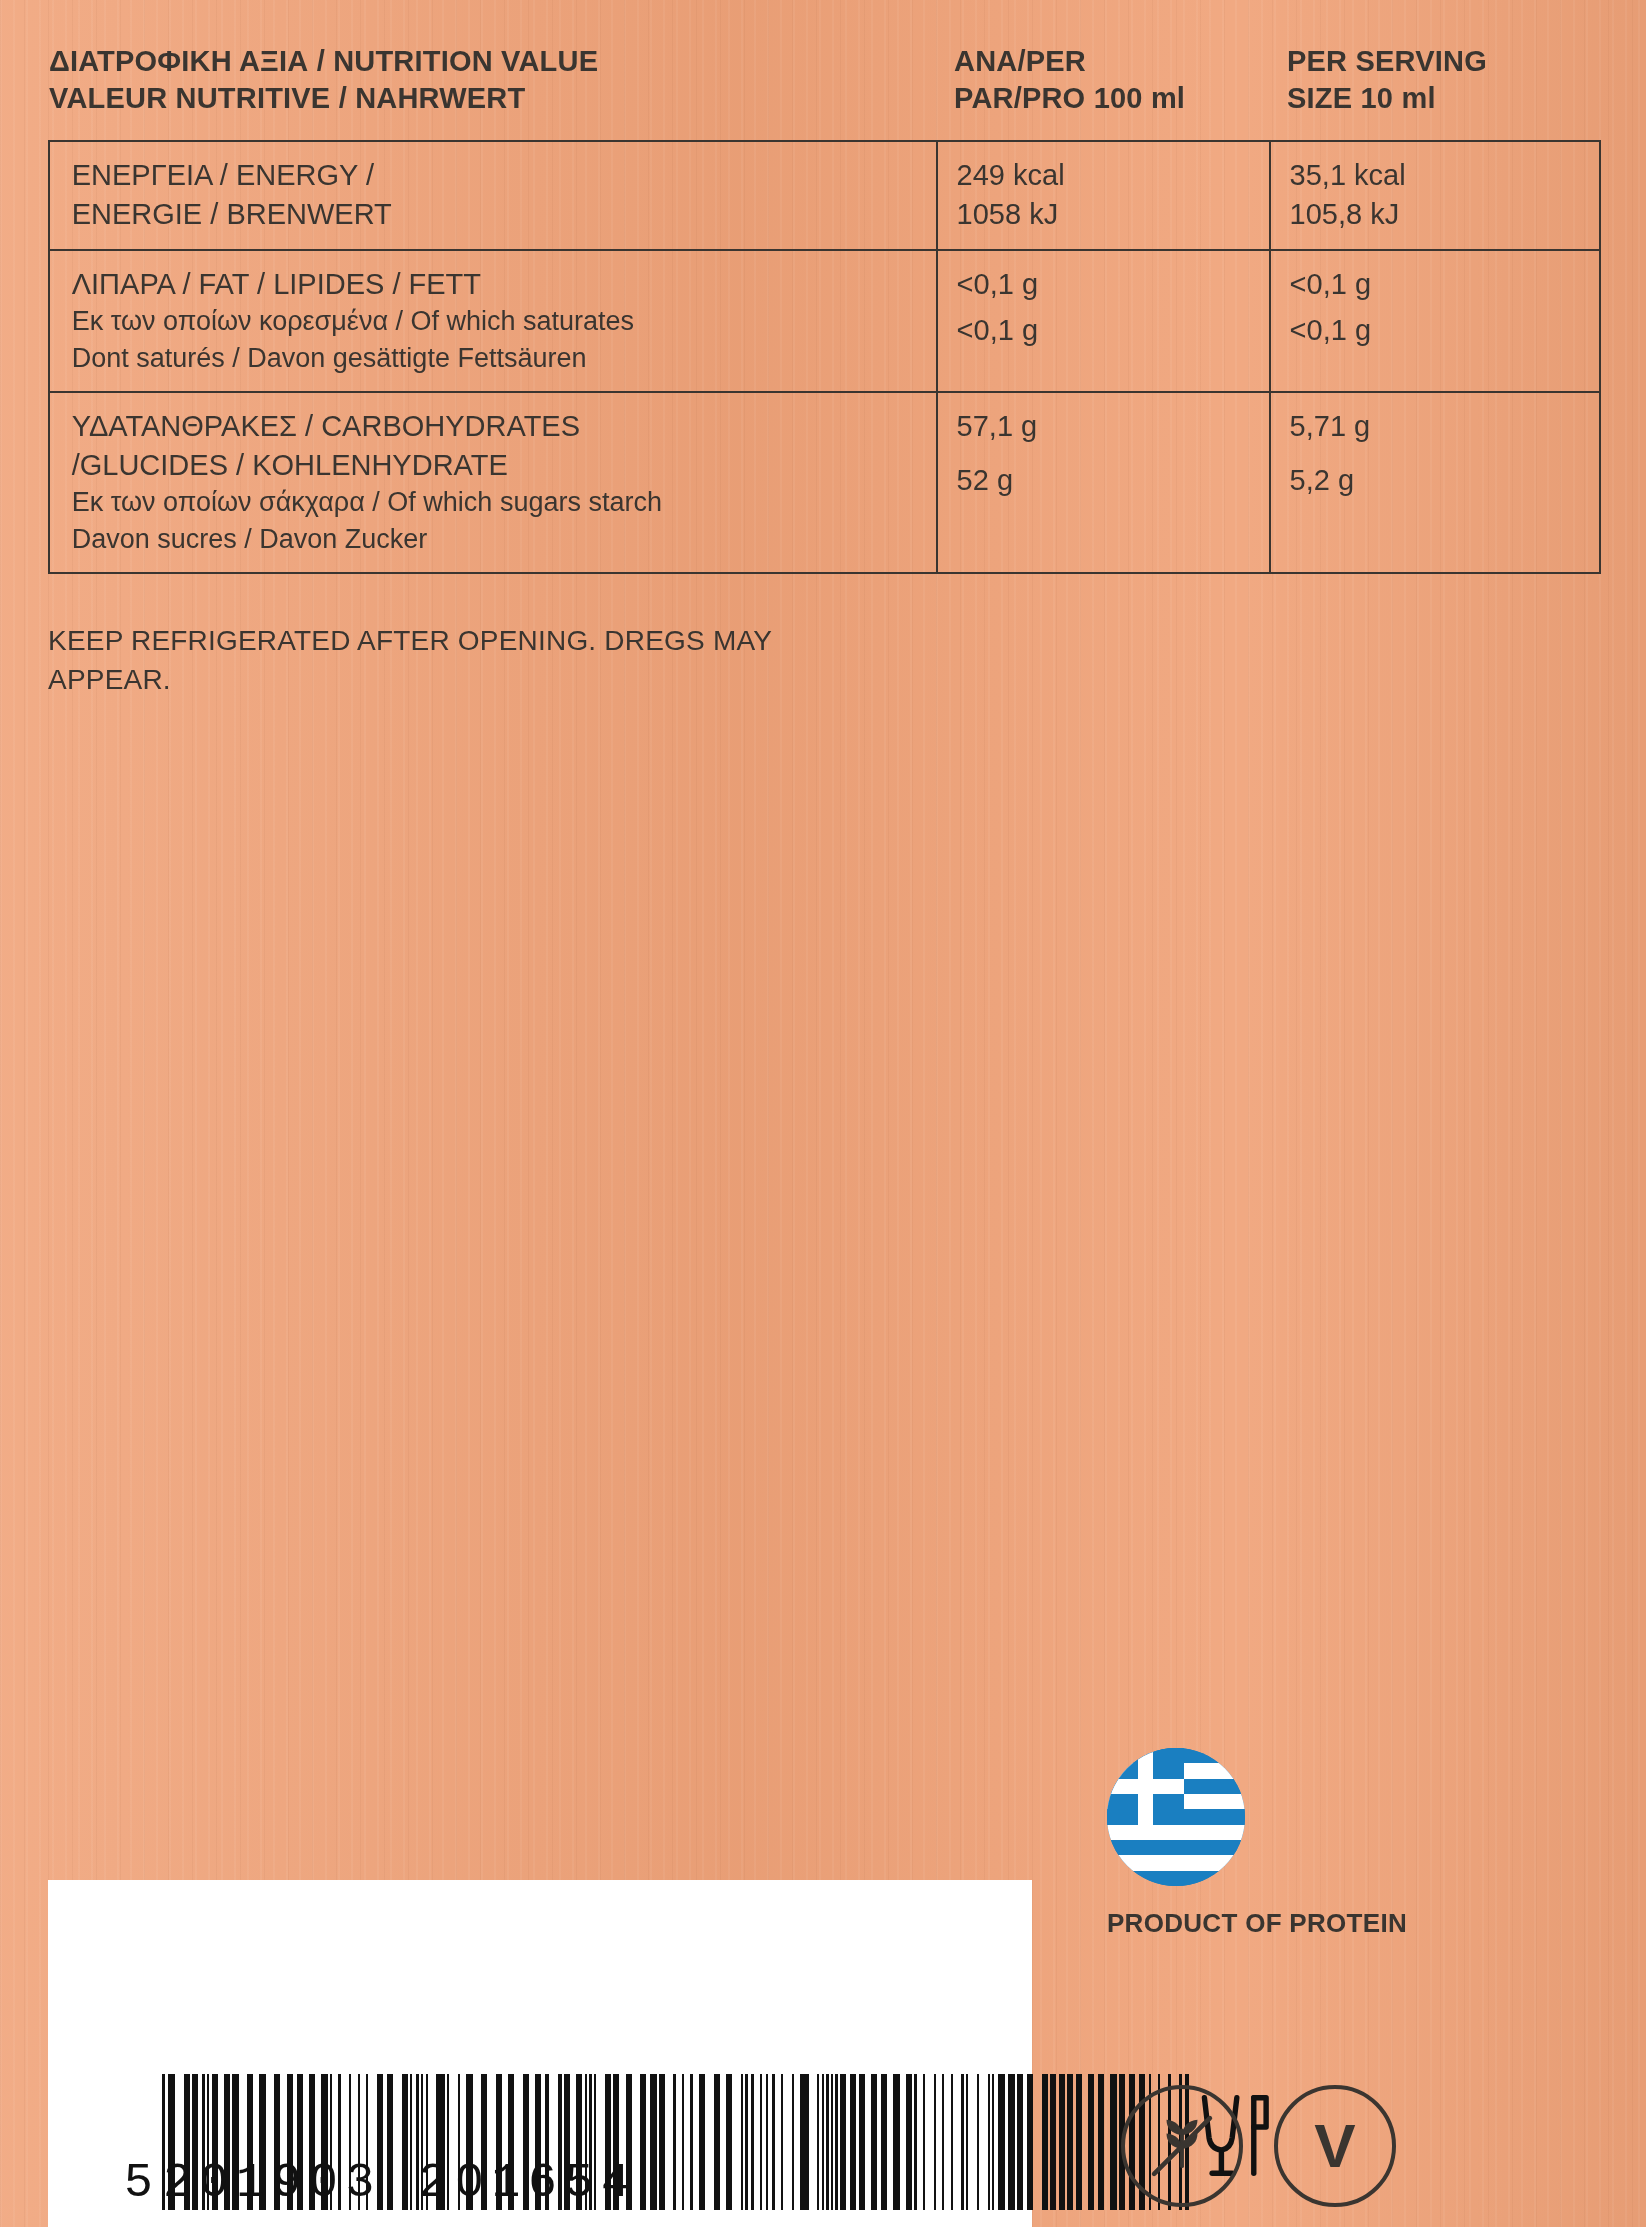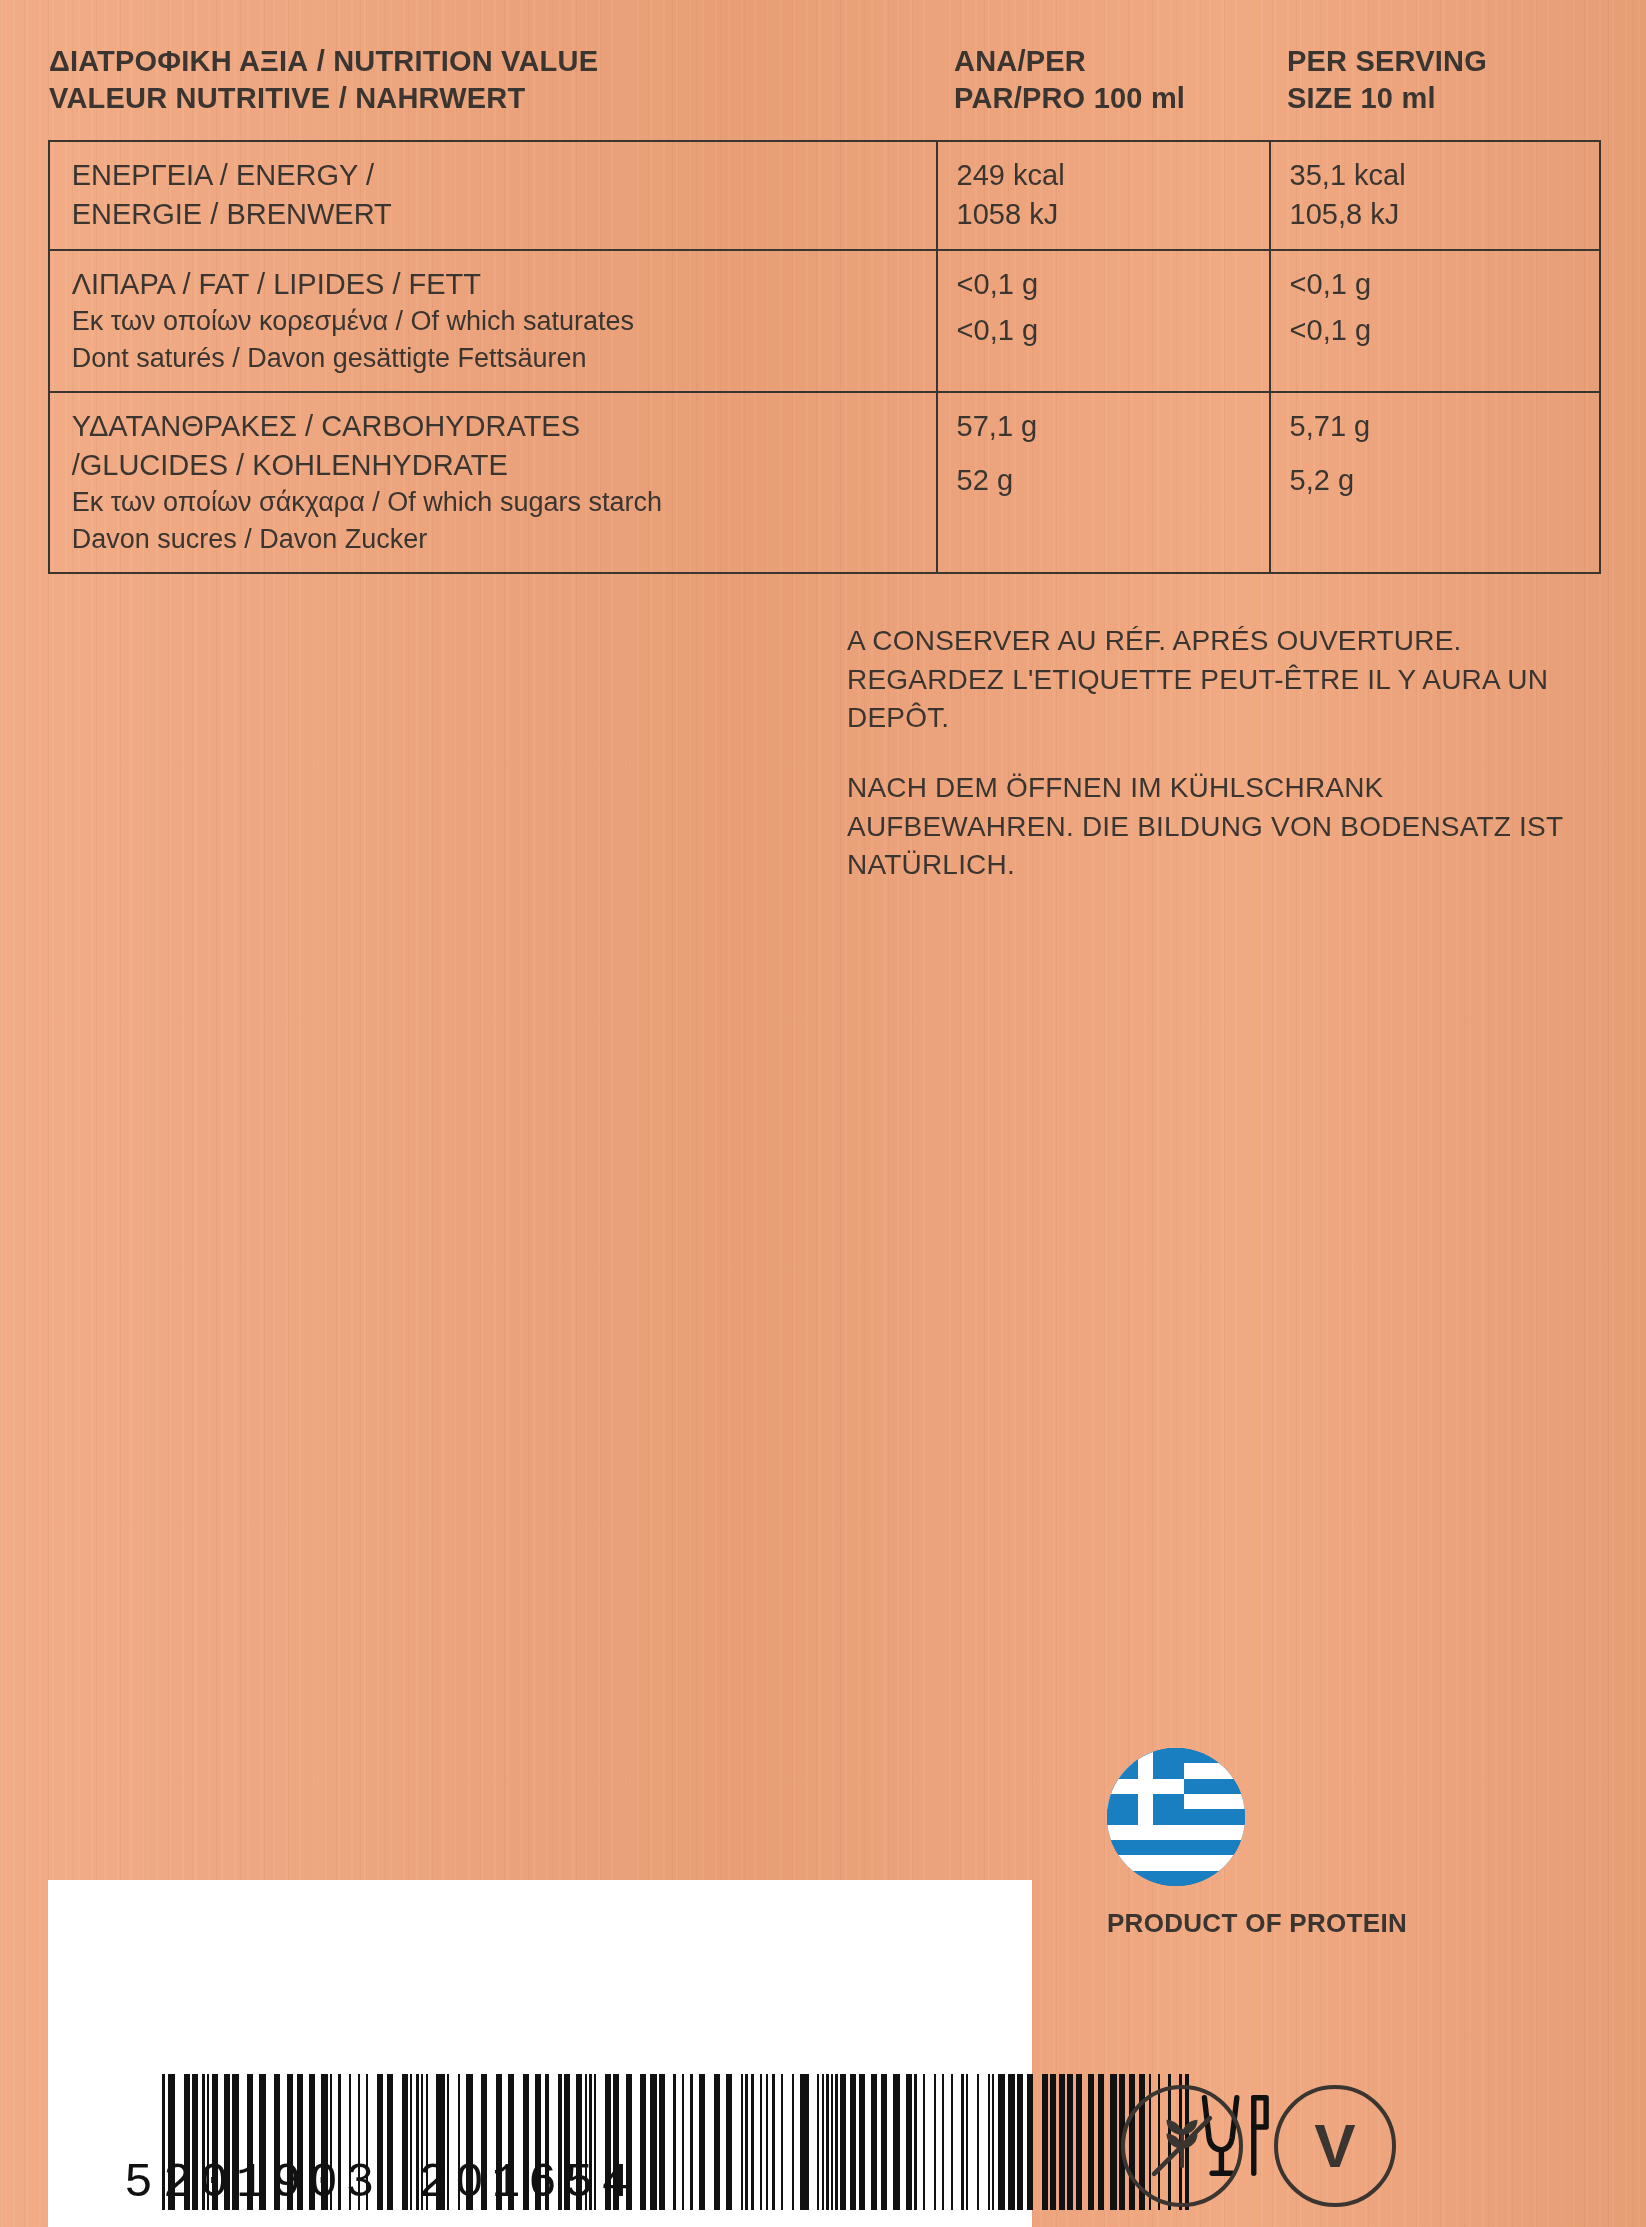--- a/index.html
+++ b/index.html
@@ -320,24 +320,21 @@
         </td>
       </tr>
 
 
 
     </tbody>
   </table>
 
   <div class="notes">
     <div class="col">
-    </div>
-    <div class="col">
-      <p>A CONSERVER AU RÉF. APRÉS OUVERTURE. REGARDEZ L'ETIQUETTE PEUT-ÊTRE IL Y AURA UN DEPÔT.</p>
-      <p>NACH DEM ÖFFNEN IM KÜHLSCHRANK AUFBEWAHREN. DIE BILDUNG VON BODENSATZ IST NATÜRLICH.</p>
+      <p>KEEP REFRIGERATED AFTER OPENING. DREGS MAY APPEAR.</p>
     </div>
   </div>
 
 </div>
 
 <div class="bottom">
 
   <div class="barcode-box">
     <div class="barcode-inner">
       <div class="bc-lead">5</div>

